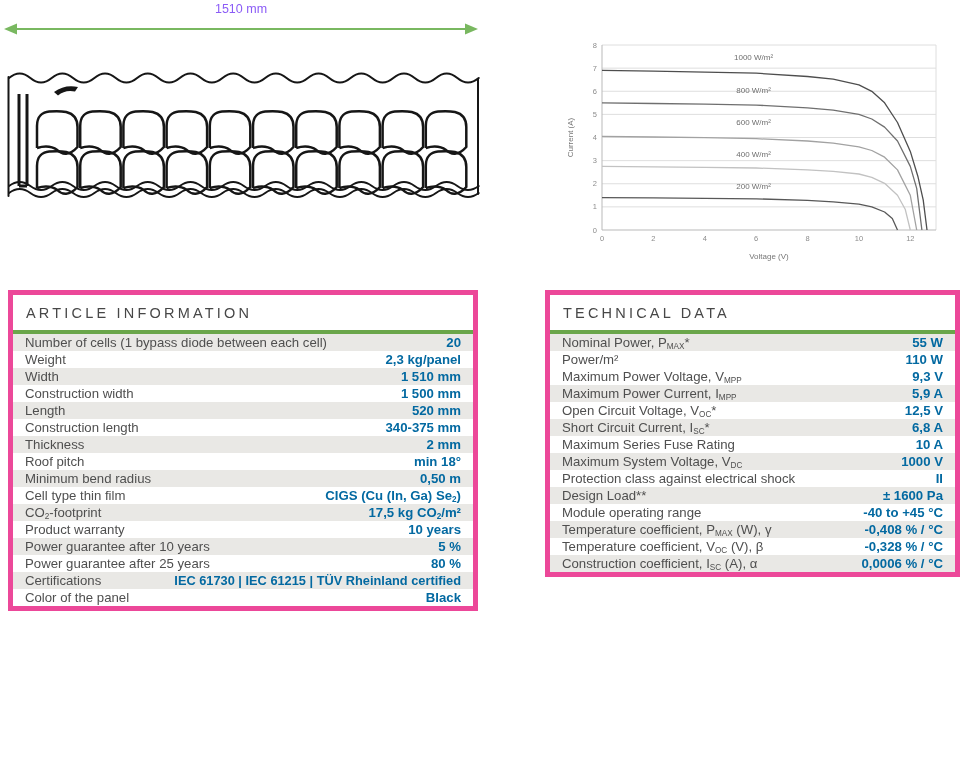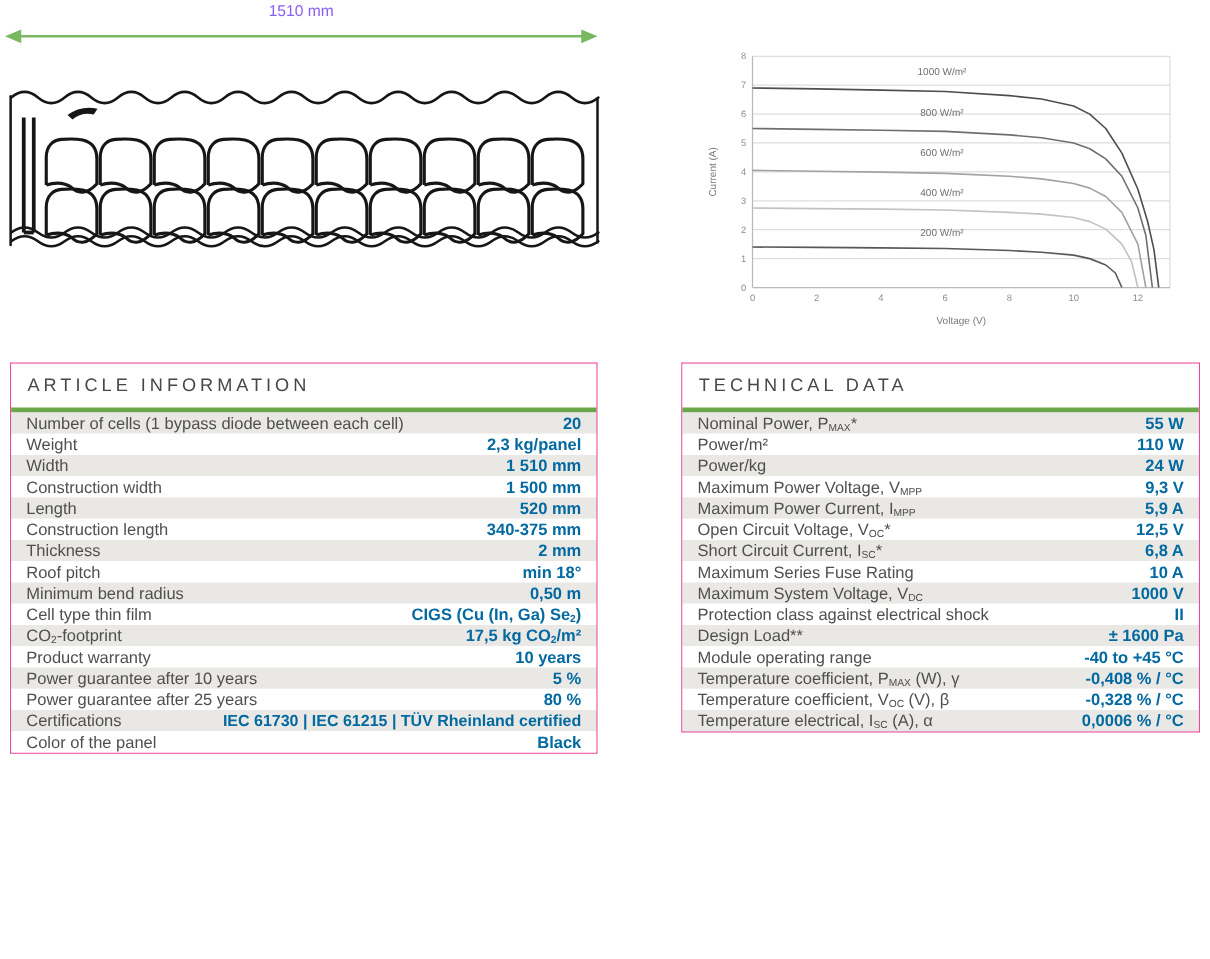--- a/index.html
+++ b/index.html
@@ -10,21 +10,21 @@
   
   .dim-label { position:absolute; left:0; top:2px; width:482px; text-align:center;
                font-size:12.5px; color:#8b5cf6; }
   .dim-arrow { position:absolute; left:4px; top:21px; }
   .tile-svg  { position:absolute; left:4px; top:64px; }
   .chart-svg { position:absolute; left:562px; top:30px; }
 
   
   .tables { position:absolute; left:8px; top:290px; width:952px;
             display:flex; justify-content:space-between; align-items:flex-start; }
-  .panel { background:#fff; border:1px solid #ec4899; }
+  .panel { background:#fff; border:5px solid #ec4899; }
   .panel.article { width:470px; }
   .panel.tech    { width:415px; }
   .panel header { height:35px; display:flex; align-items:center; padding:0 13px; background:#fff; }
   .panel h2 { font-size:14.5px; font-weight:400; letter-spacing:3.2px; color:#474747; }
   .rule { height:4px; width:100%; }
   .row { display:flex; justify-content:space-between; align-items:center;
          height:17px; padding:0 12px; font-size:13.2px; }
   .row.odd  { background:#e9e8e5; }
   .row.even { background:#ffffff; }
   .lab { color:#4f4f4f; white-space:nowrap; }
@@ -211,24 +211,20 @@
       <div class="rule" style="background: rgb(106, 166, 74);"></div>
       <div class="rows">
           <div class="row odd">
             <span class="lab"><span>Nominal Power, P</span><span class="sub">MAX</span><span>*</span></span>
             <span class="val"><span>55 W</span></span>
           </div>
           <div class="row even">
             <span class="lab"><span>Power/m²</span></span>
             <span class="val"><span>110 W</span></span>
           </div>
-          <div class="row odd">
-            <span class="lab"><span>Power/kg</span></span>
-            <span class="val"><span>24 W</span></span>
-          </div>
           <div class="row even">
             <span class="lab"><span>Maximum Power Voltage, V</span><span class="sub">MPP</span></span>
             <span class="val"><span>9,3 V</span></span>
           </div>
           <div class="row odd">
             <span class="lab"><span>Maximum Power Current, I</span><span class="sub">MPP</span></span>
             <span class="val"><span>5,9 A</span></span>
           </div>
           <div class="row even">
             <span class="lab"><span>Open Circuit Voltage, V</span><span class="sub">OC</span><span>*</span></span>
@@ -260,19 +256,19 @@
           </div>
           <div class="row odd">
             <span class="lab"><span>Temperature coefficient, P</span><span class="sub">MAX</span><span> (W), γ</span></span>
             <span class="val"><span>-0,408 % / °C</span></span>
           </div>
           <div class="row even">
             <span class="lab"><span>Temperature coefficient, V</span><span class="sub">OC</span><span> (V), β</span></span>
             <span class="val"><span>-0,328 % / °C</span></span>
           </div>
           <div class="row odd">
-            <span class="lab"><span>Temperature electrical, I</span><span class="sub">SC</span><span> (A), α</span></span>
+            <span class="lab"><span>Construction coefficient, I</span><span class="sub">SC</span><span> (A), α</span></span>
             <span class="val"><span>0,0006 % / °C</span></span>
           </div>
         </div>
     </section>
   </div>
 </div>
 
 </body></html>

